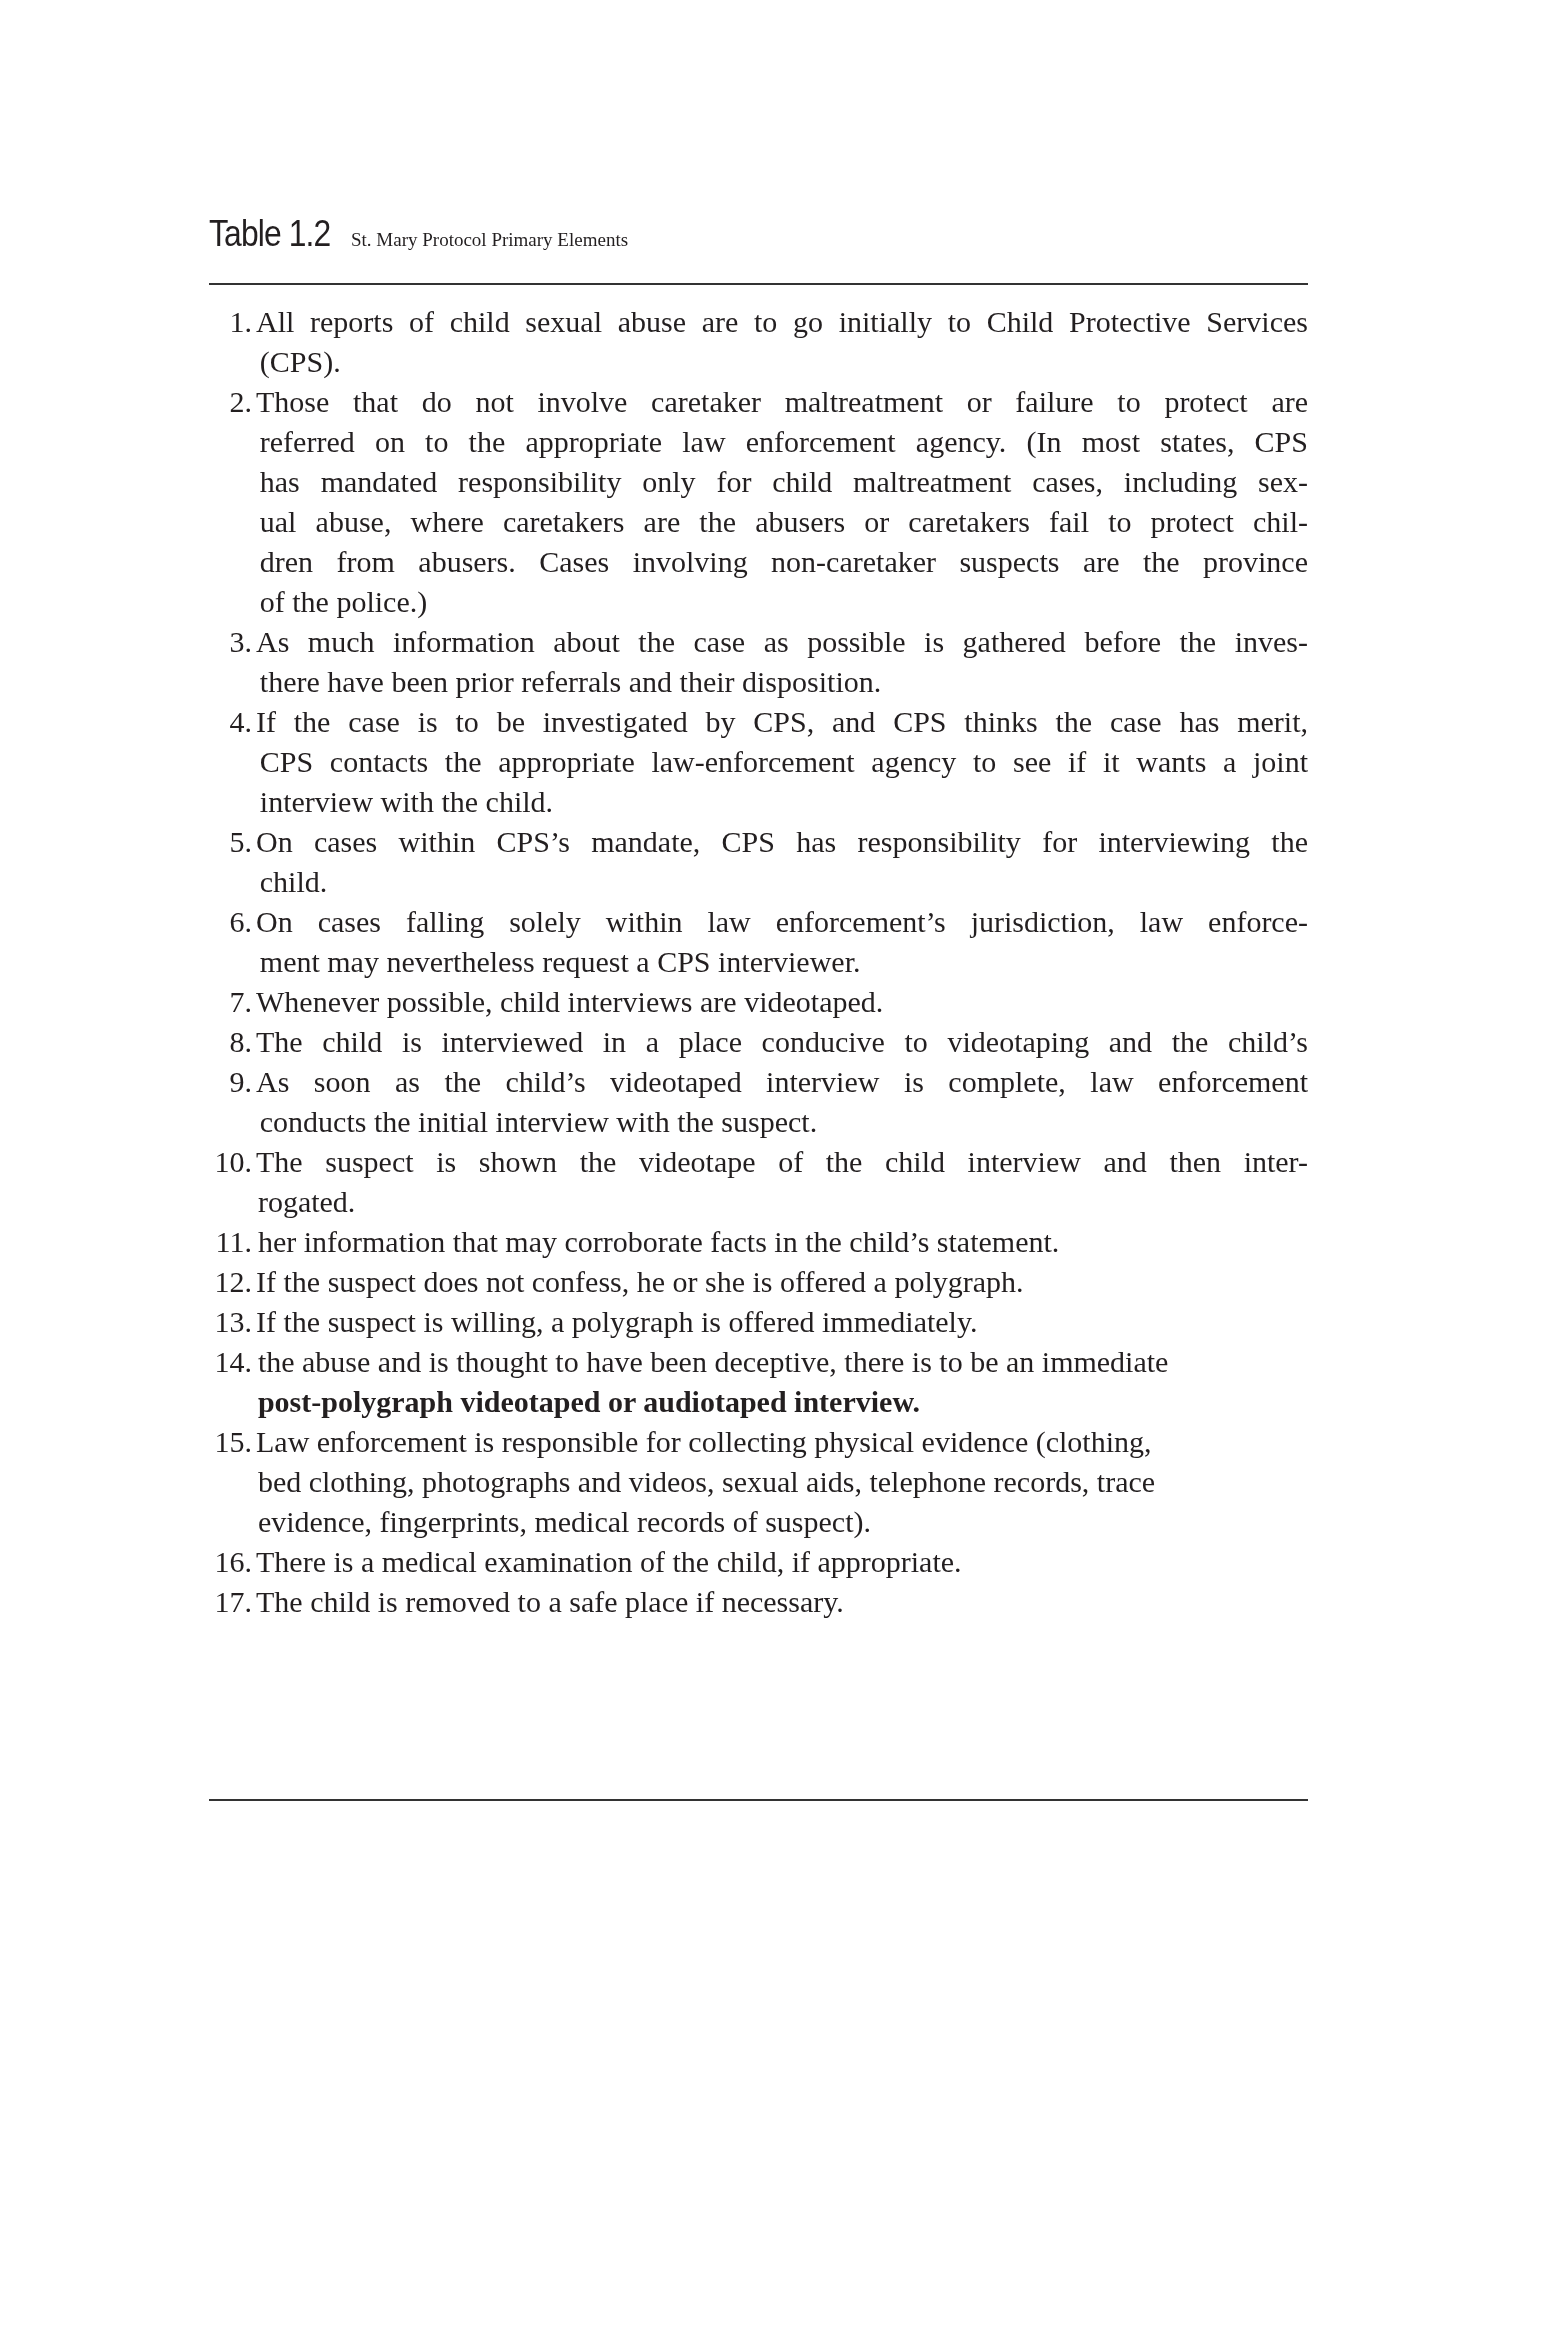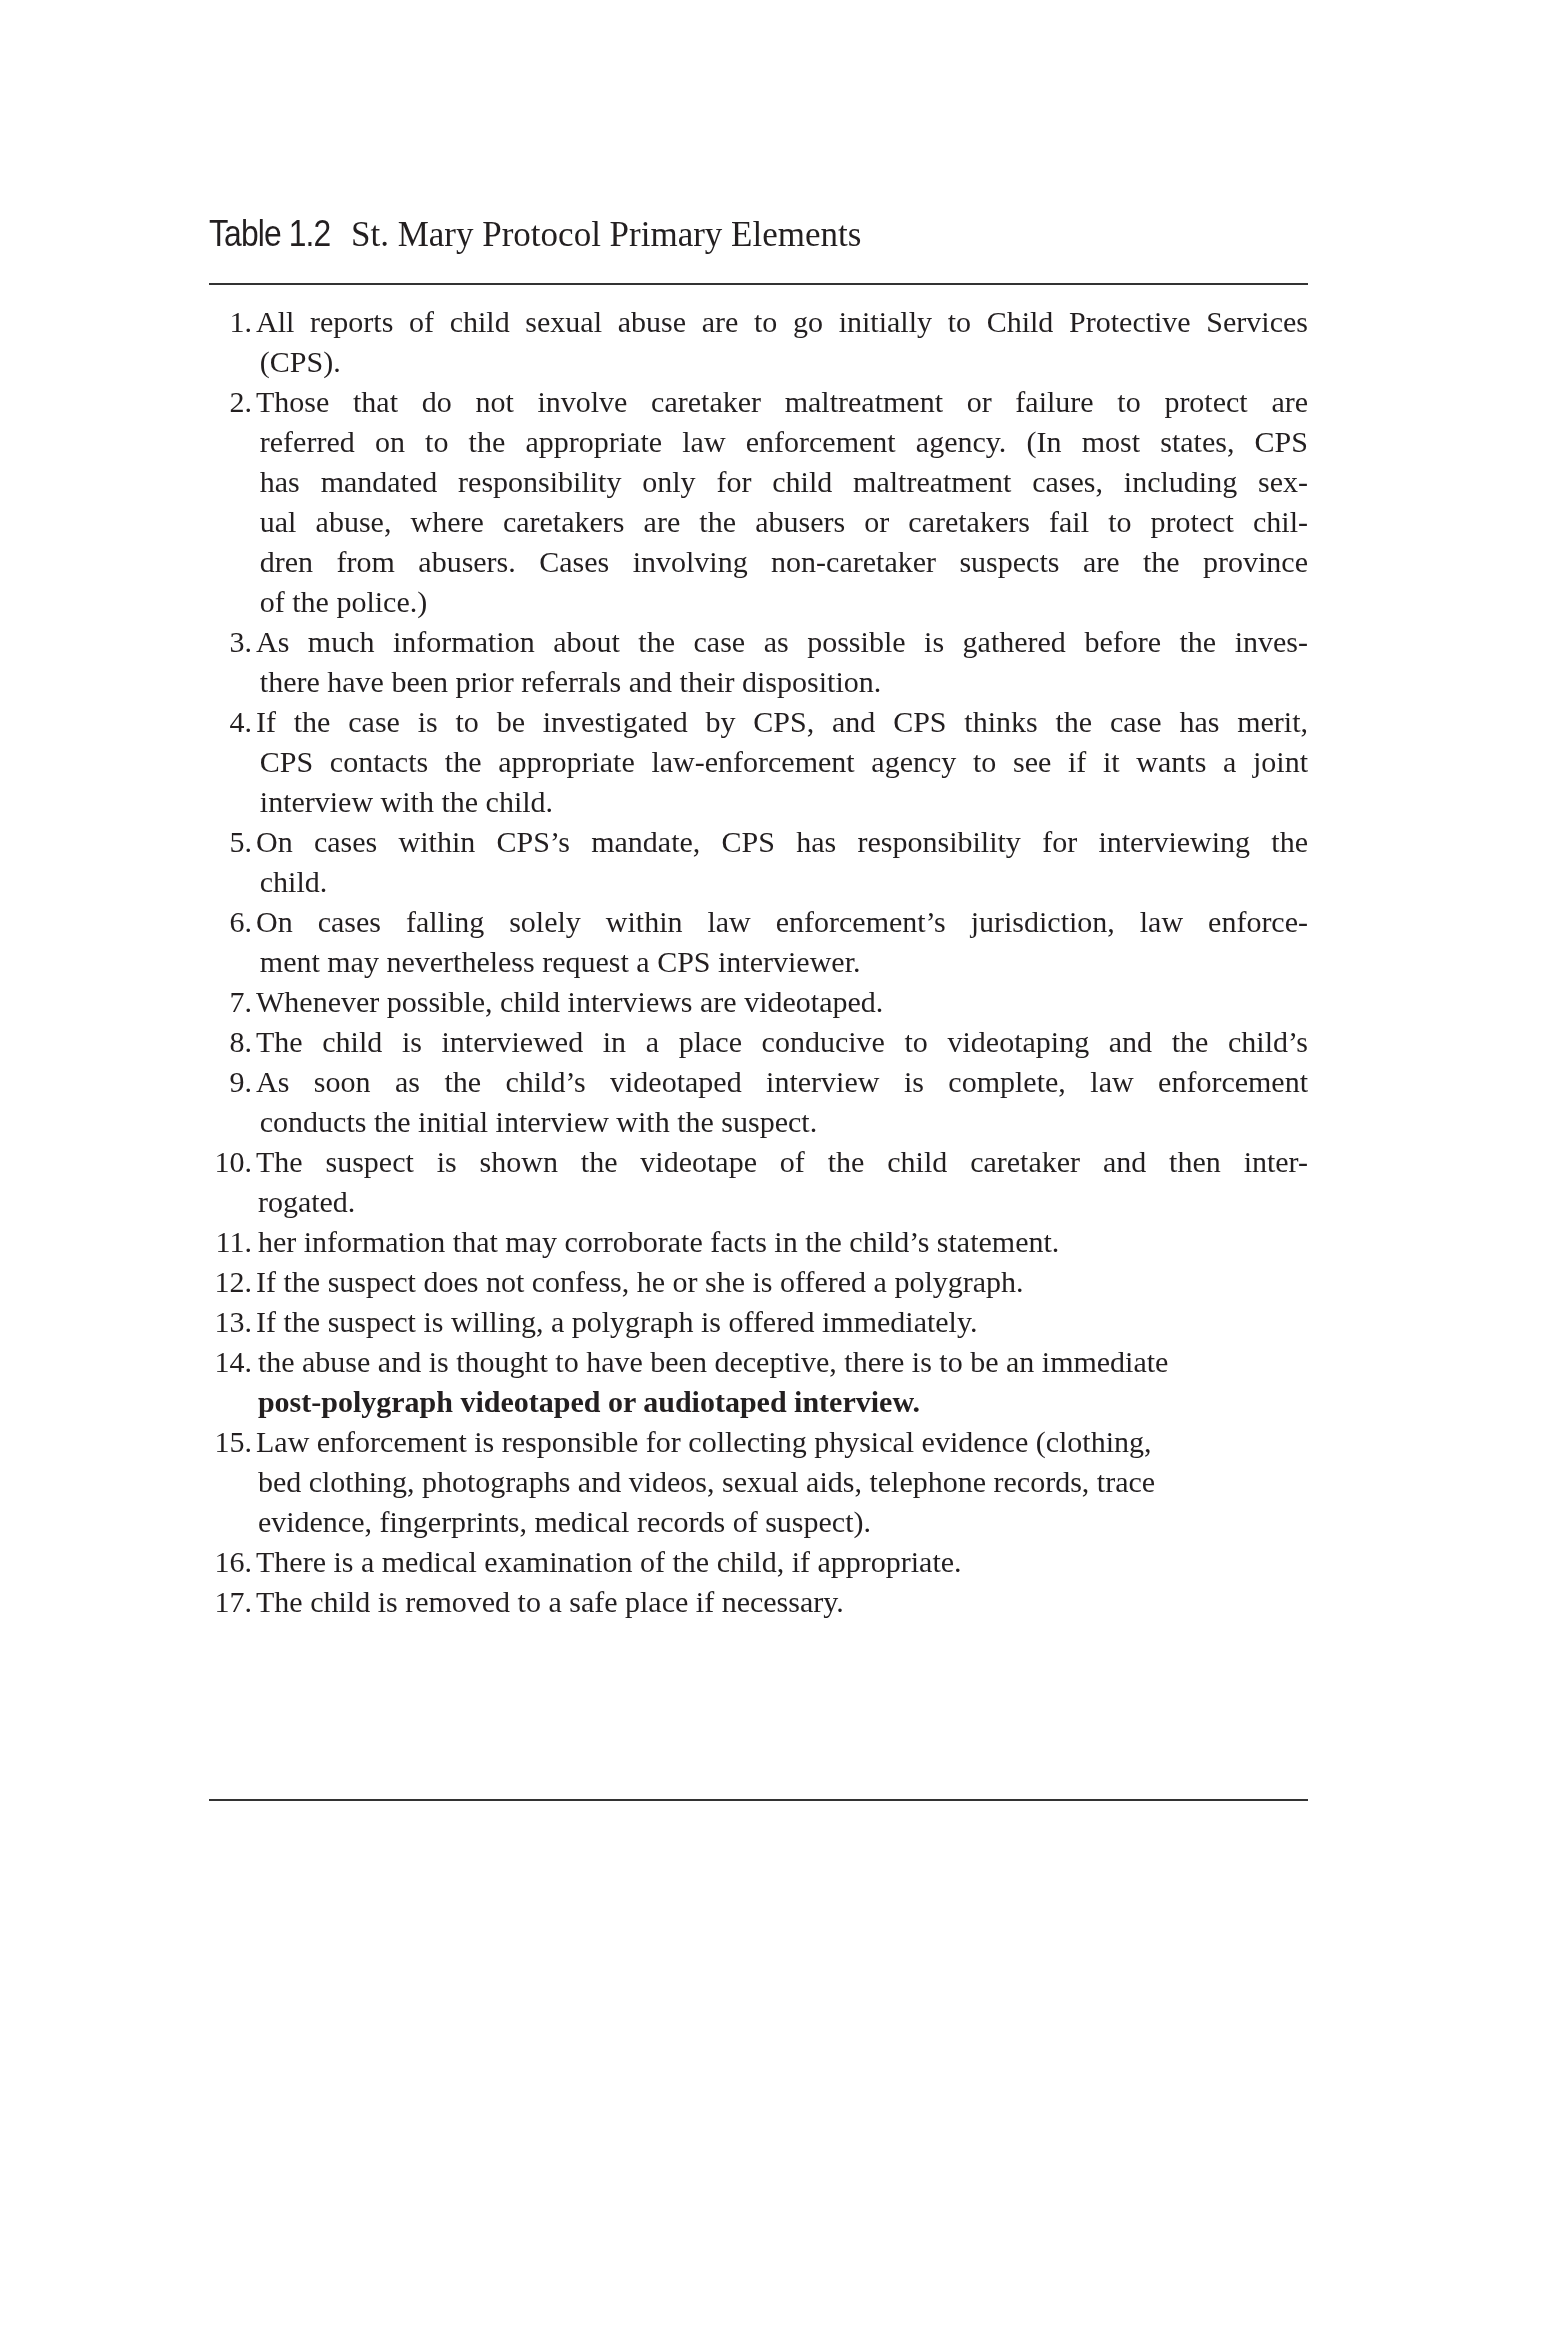--- a/index.html
+++ b/index.html
@@ -1,19 +1,19 @@
 <!DOCTYPE html>
 <html><head>
 <meta charset="utf-8">
 <style>
   html,body{margin:0;padding:0;background:#fff;}
   body{width:1563px;height:2347px;position:relative;overflow:hidden;color:#231f20;}
   .caption{position:absolute;left:209px;top:213px;white-space:nowrap;}
   .caption .lab{font-family:"Liberation Sans",sans-serif;font-size:37px;letter-spacing:-1px;transform:scaleX(0.86);transform-origin:left;display:inline-block;width:142px;}
-  .caption .ttl{font-family:"Liberation Serif",serif;font-size:35px;margin-left:0px;}
+  .caption .ttl{font-family:"Liberation Serif",serif;font-size:19px;margin-left:0px;}
   .rule{position:absolute;left:209px;width:1099px;height:1.9px;background:#333;}
   .list{position:absolute;left:209px;top:302px;width:1099px;font-family:"Liberation Serif",serif;font-size:30px;line-height:40px;}
   .item{position:relative;}
   .num{position:absolute;right:calc(100% - 43px);top:0;white-space:nowrap;}
   .body{margin-left:47px;}
   .ln{display:block;white-space:nowrap;text-align:justify;text-align-last:justify;height:40px;}
   .ln.first{margin-left:0;}
   .ln.cont{margin-left:3.8px;}
   .ln.last{text-align-last:left;}
 </style>
@@ -88,21 +88,21 @@
     <div class="item">
       <span class="num">9.</span>
       <div class="body">
         <span class="ln first">As soon as the child’s videotaped interview is complete, law enforcement</span>
         <span class="ln cont last">conducts the initial interview with the suspect.</span>
       </div>
     </div>
     <div class="item">
       <span class="num">10.</span>
       <div class="body">
-        <span class="ln first">The suspect is shown the videotape of the child caretaker and then inter-</span>
+        <span class="ln first">The suspect is shown the videotape of the child interview and then inter-</span>
         <span class="ln cont last" style="margin-left: 1.9px;">rogated.</span>
       </div>
     </div>
     <div class="item">
       <span class="num">11.</span>
       <div class="body">
         <span class="ln cont last" style="margin-left: 1.9px;">her information that may corroborate facts in the child’s statement.</span>
       </div>
     </div>
     <div class="item">

